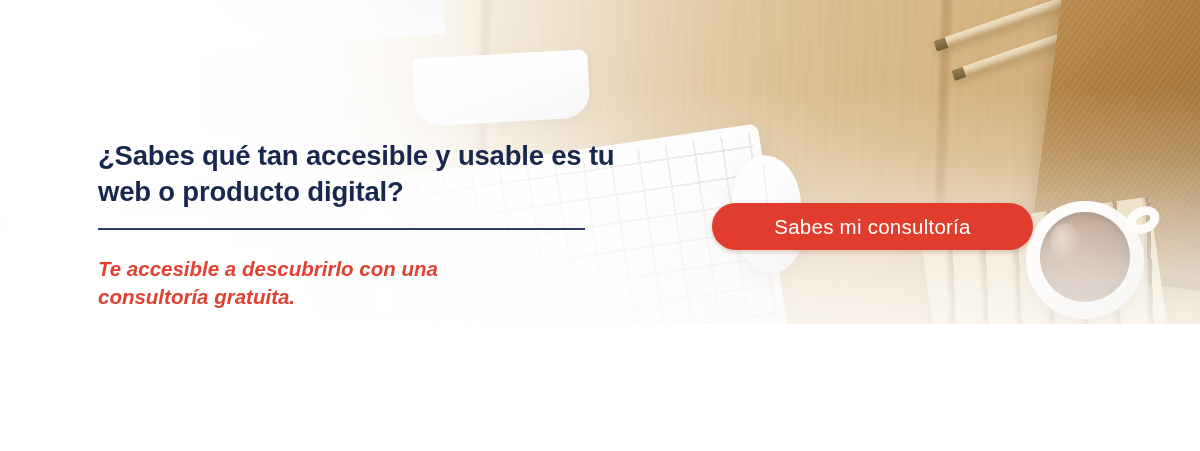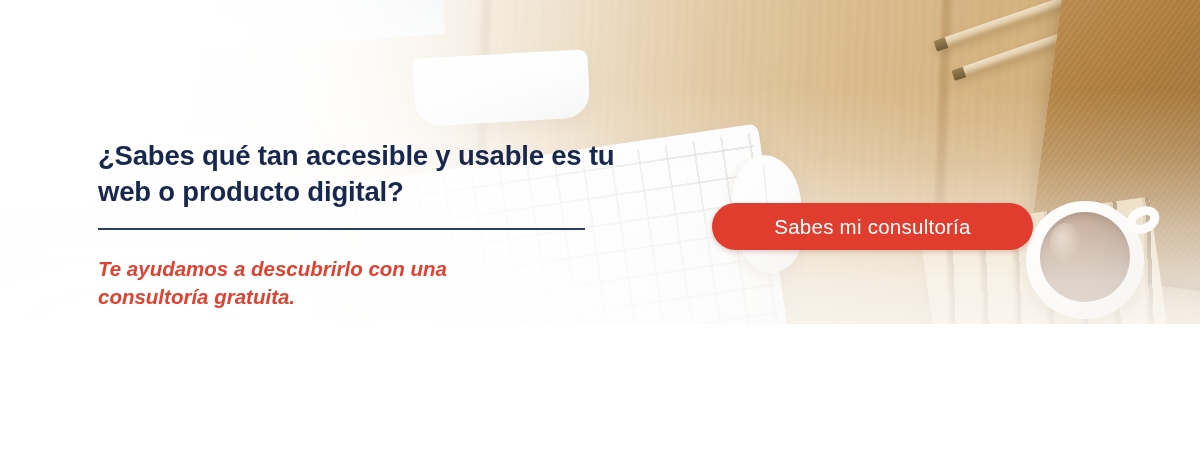--- a/index.html
+++ b/index.html
@@ -417,18 +417,18 @@
     <div class="wash-bottom-left"></div>
     <div class="wash-topleft"></div>
   </div>
 
   <div class="content">
 
     <h1 class="headline">¿Sabes qué tan accesible y usable es tu web o producto digital?</h1>
 
     <div class="divider"></div>
 
-    <p class="subhead">Te ayudamos a descubrirlo con una consultoría gratuita.</p>
+    <p class="subhead">Te accesible a descubrirlo con una consultoría gratuita.</p>
 
     <button class="cta">Sabes mi consultoría</button>
   </div>
 
 </div>
 
 </body></html>

